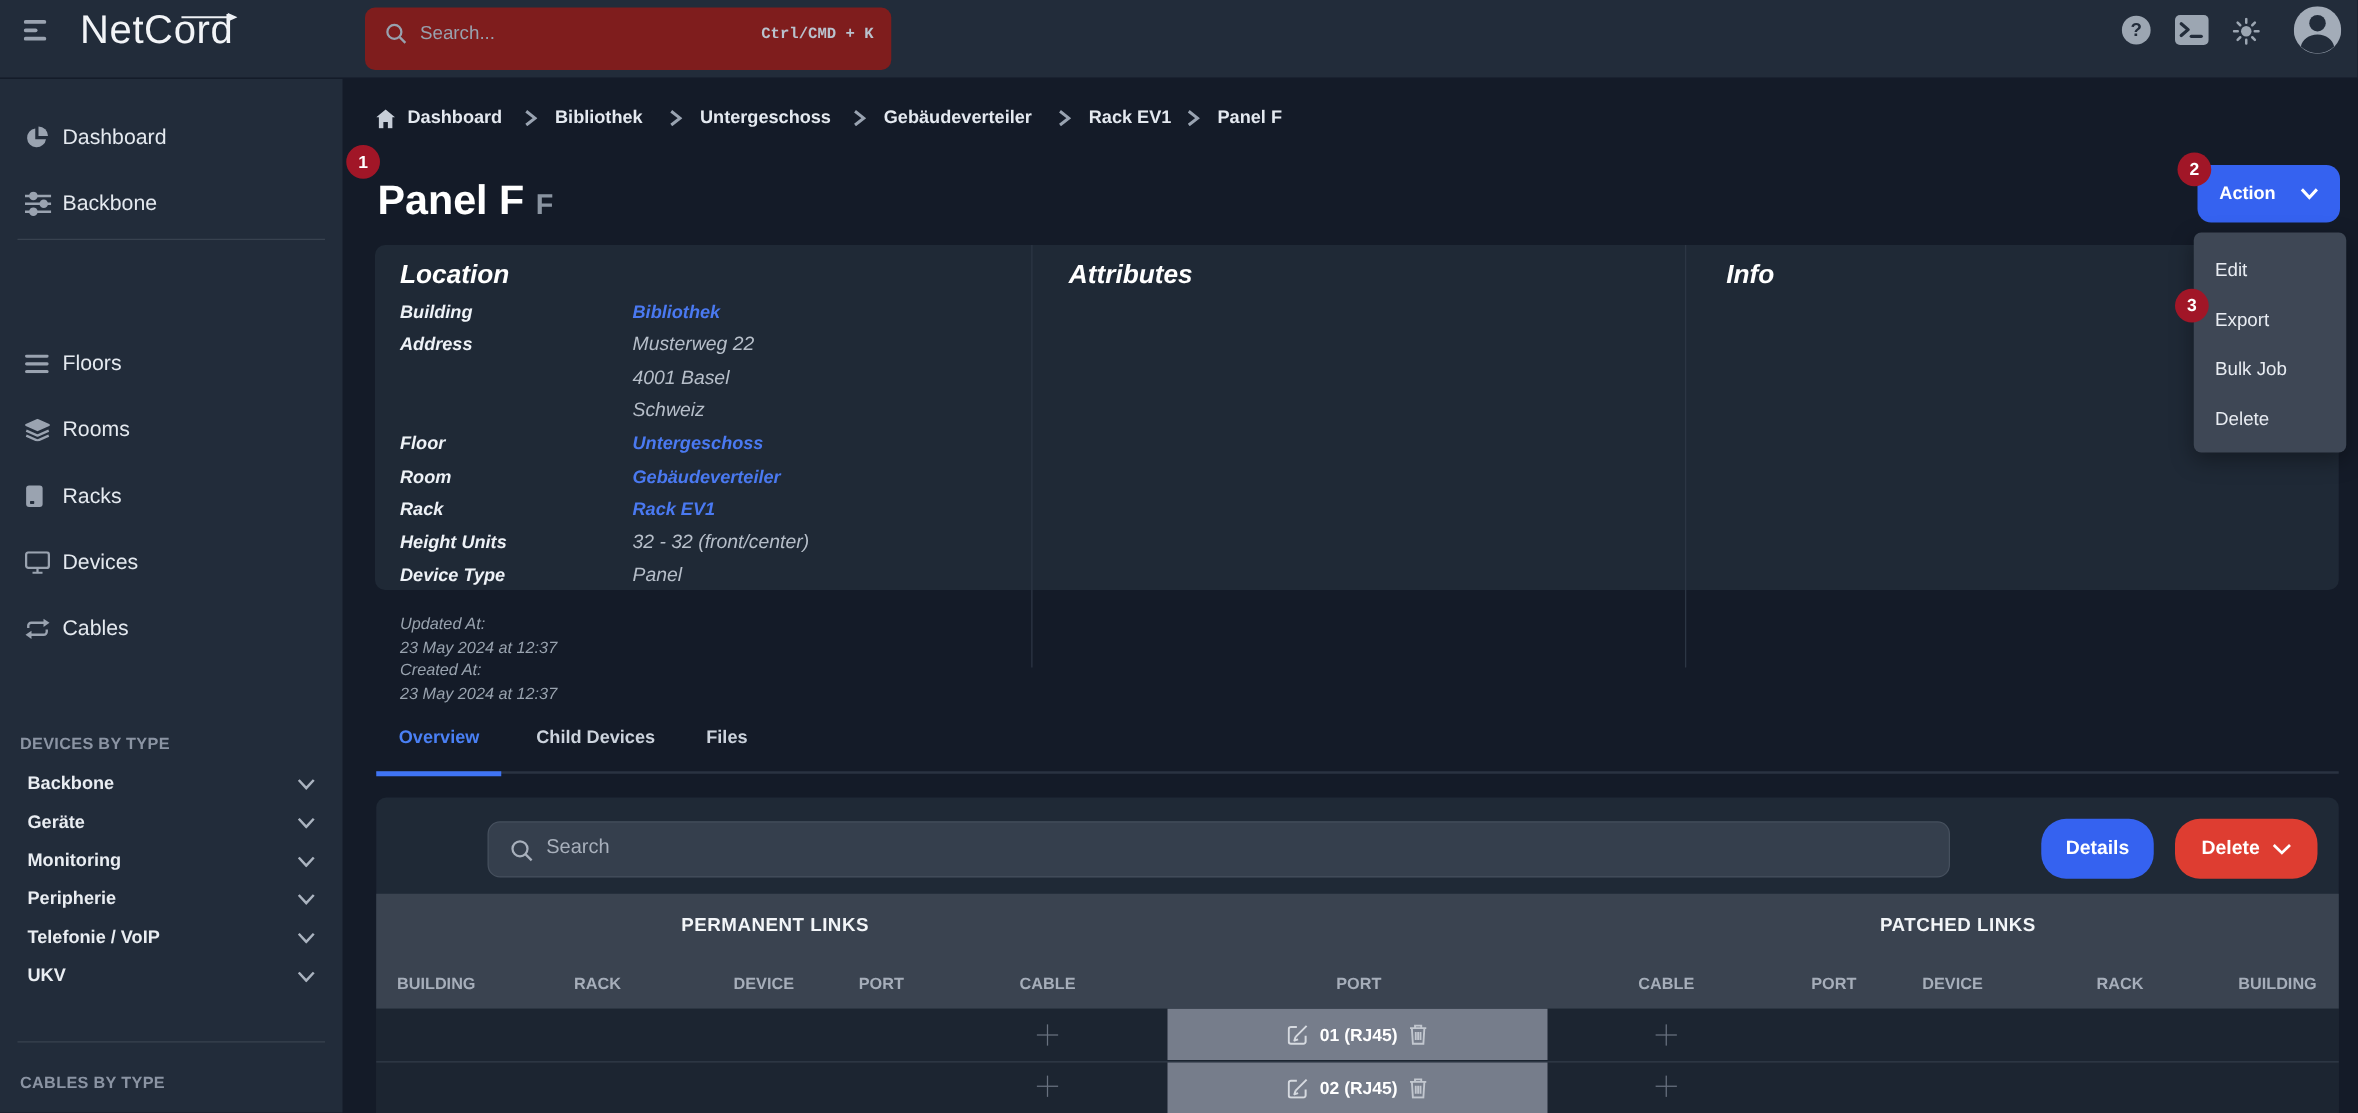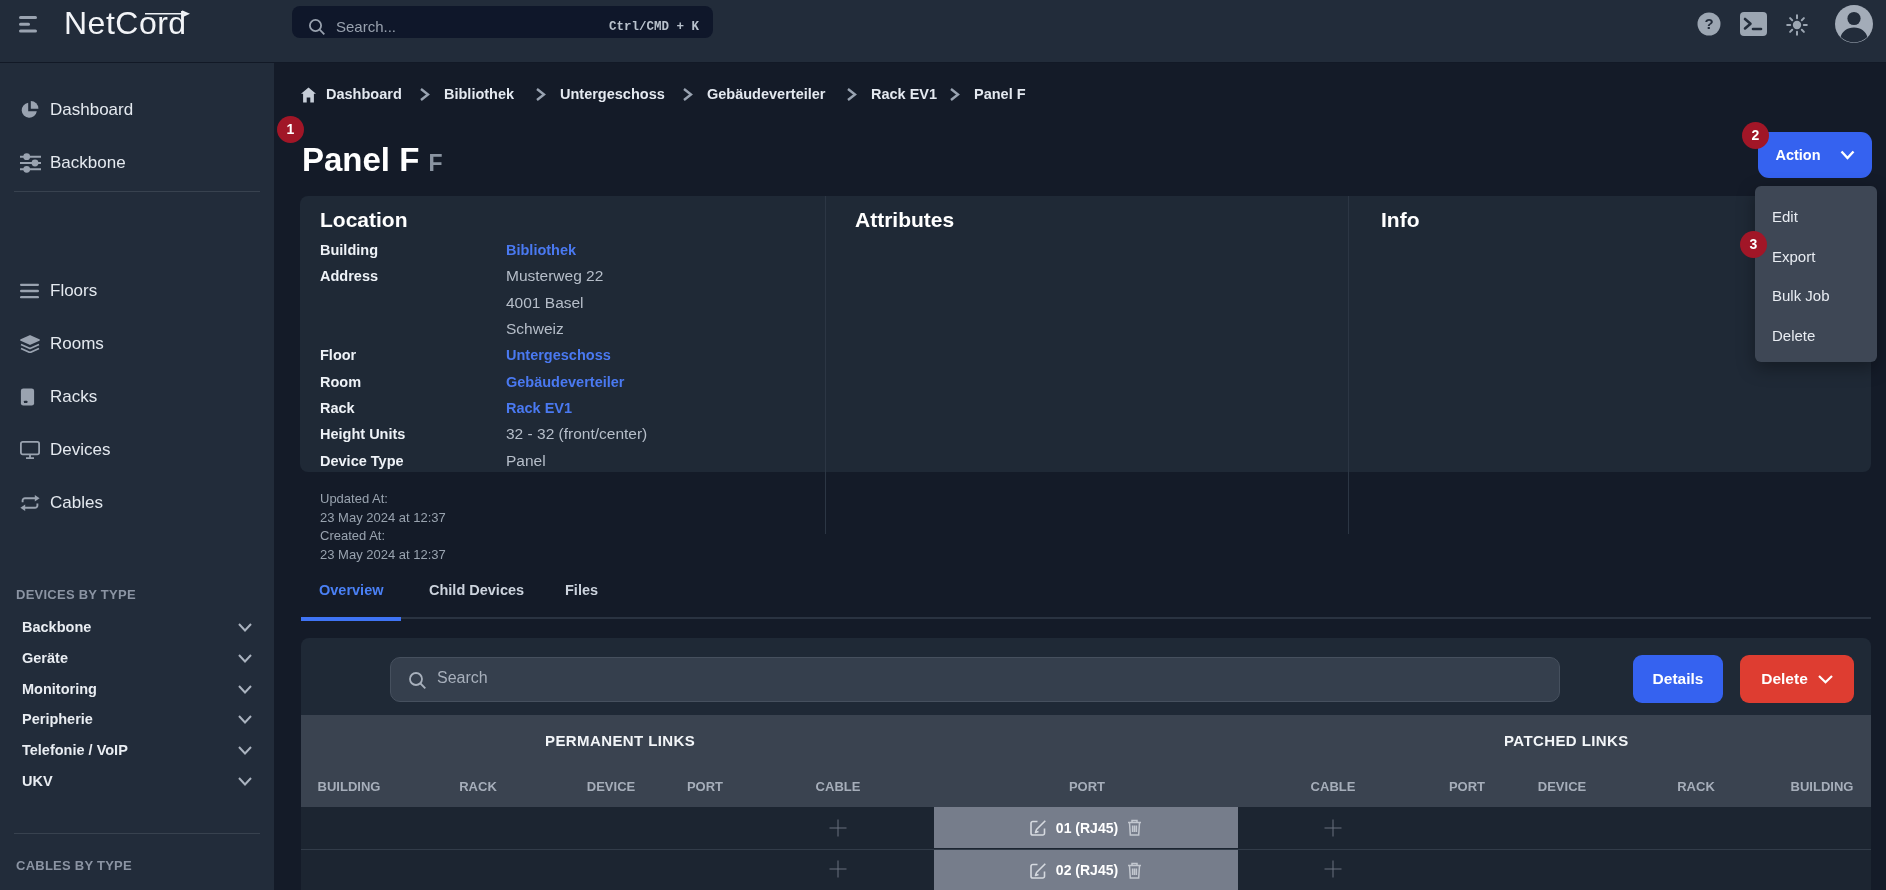--- a/index.html
+++ b/index.html
@@ -4,49 +4,49 @@
 <style>
   * { margin:0; padding:0; box-sizing:border-box; }
   html,body { width:1886px; height:890px; overflow:hidden; background:#141b28;
     font-family:"Liberation Sans", sans-serif; }
   .abs { position:absolute; }
   
   .topbar { position:absolute; left:0; top:0; width:1886px; height:63px;
     background:#222c3a; border-bottom:1px solid #121926; z-index:5; }
   .logo { position:absolute; left:64px; top:5px; font-size:32px; font-weight:400;
     color:#f2f4f7; letter-spacing:0.5px; }
-  .tsearch { position:absolute; left:292px; top:6px; width:421px; height:32px;
-    background:#0f172a; border-radius:8px; }
+  .tsearch { position:absolute; left:292px; top:6px; width:421px; height:50px;
+    background:#7f1d1d; border-radius:8px; }
   .tsearch .ph { position:absolute; left:44px; top:12px; font-size:15px; color:#98a1ae; }
   .tsearch .kbd { position:absolute; right:14px; top:14px; font-family:"Liberation Mono",monospace;
     font-size:12.5px; font-weight:700; color:#b9c2cd; letter-spacing:0px; }
   
   .sidebar { position:absolute; left:0; top:63px; width:274px; height:827px;
     background:#222c3a; z-index:4; }
   .nav-item { position:absolute; left:0; width:274px; height:30px; }
   .nav-item .txt { position:absolute; left:50px; top:50%; transform:translateY(-50%);
     font-size:17px; color:#e4e9ef; }
   .nav-item svg { position:absolute; left:20px; top:50%; transform:translateY(-50%); }
   .sb-div { position:absolute; left:14px; width:246px; height:1px; background:#38424f; }
   .sb-head { position:absolute; left:16px; font-size:13px; font-weight:700;
     color:#8b94a3; letter-spacing:0.25px; }
   .sb-bold { position:absolute; left:22px; font-size:14.5px; font-weight:700; color:#e9edf2; }
   .sb-chev { position:absolute; left:238px; }
   .crumb { position:absolute; font-size:14.5px; font-weight:700; color:#e4e9f0; }
   .badge { position:absolute; width:27px; height:27px; border-radius:50%; background:#a11627;
     color:#fff; font-size:14px; font-weight:700; text-align:center; line-height:27px; z-index:30; }
   .title { position:absolute; left:302px; top:141px; font-size:33px; font-weight:700; color:#ffffff; }
   .title small { font-size:23px; color:#8a94a1; font-weight:700; }
-  .btn { position:absolute; border-radius:9px; color:#fff; font-weight:700;
+  .btn { position:absolute; border-radius:20px; color:#fff; font-weight:700;
     display:flex; align-items:center; justify-content:center; }
   .btn-blue { background:#3562f0; }
   .btn-red  { background:#de3d31; }
   
   .card { position:absolute; left:300px; top:196px; width:1571px; height:276px;
-    background:#1f2936; border-radius:8px; }
+    background:#1f2936; border-radius:8px;font-style:italic; }
   .card .vdiv { position:absolute; top:0; width:1px; height:338px; background:#2c3644; }
   .card h2 { position:absolute; font-size:21px; font-weight:700; color:#fff; }
   .kv { position:absolute; left:20px; top:41px; width:480px; font-size:15.5px; line-height:26.35px; }
   .kv .row { display:flex; }
   .kv .k { width:186px; font-weight:700; font-size:14.5px; color:#eef2f7; flex:none; }
   .kv .v { color:#b6bec9; }
   .kv a { color:#4a79f1; font-weight:700; font-size:14.5px; text-decoration:none; }
   .meta { position:absolute; left:20px; top:294px; font-size:13px; line-height:18.5px; color:#99a3af; }
   .meta .mrow { display:flex;flex-direction:column; }
   .meta .mk { width:106px; }

